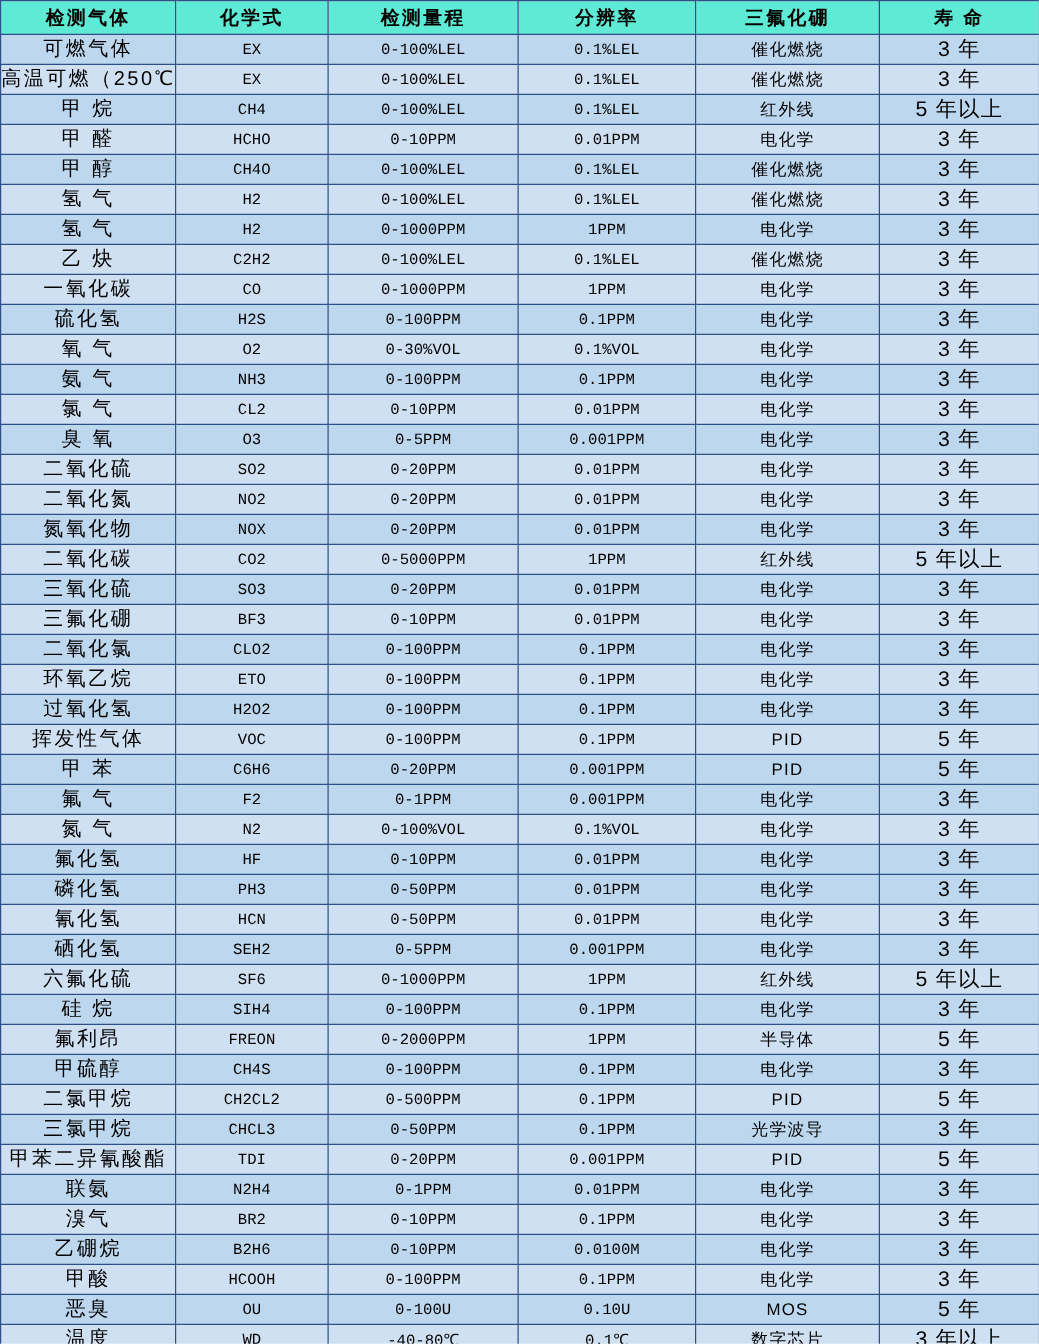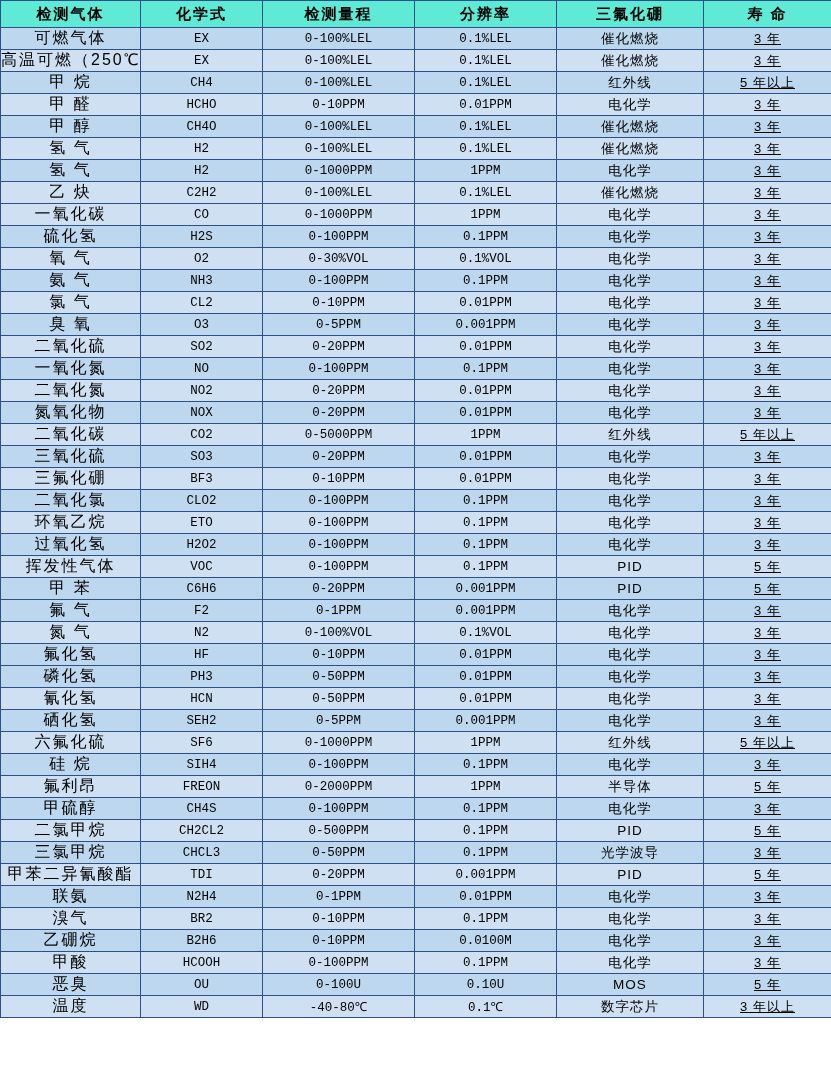--- a/index.html
+++ b/index.html
@@ -61,22 +61,21 @@
     font-family: "Liberation Mono", monospace;
     font-size: 12.5px;
     letter-spacing: 0px;
   }
   #gas-table tbody td.principle {
     letter-spacing: 1px;
     font-size: 13.5px;
   }
   #gas-table tbody td.life {
     letter-spacing: 1px;
-    font-size: 13px;
-    text-decoration: underline;
+    font-size: 17px;
   }
   #gas-table tbody tr.odd td { background: #bdd7ee; }
   #gas-table tbody tr.even td { background: #cfe0f3; }
 </style>
 </head>
 <body>
 
 <table id="gas-table">
   <colgroup>
     <col class="c0">
@@ -210,28 +209,20 @@
         <td class="life">3 年</td>
       </tr>
       <tr class="even">
         <td class="name">二氧化硫</td>
         <td class="formula">SO2</td>
         <td class="range">0-20PPM</td>
         <td class="resolution">0.01PPM</td>
         <td class="principle">电化学</td>
         <td class="life">3 年</td>
       </tr>
-      <tr class="odd">
-        <td class="name">一氧化氮</td>
-        <td class="formula">NO</td>
-        <td class="range">0-100PPM</td>
-        <td class="resolution">0.1PPM</td>
-        <td class="principle">电化学</td>
-        <td class="life">3 年</td>
-      </tr>
       <tr class="even">
         <td class="name">二氧化氮</td>
         <td class="formula">NO2</td>
         <td class="range">0-20PPM</td>
         <td class="resolution">0.01PPM</td>
         <td class="principle">电化学</td>
         <td class="life">3 年</td>
       </tr>
       <tr class="odd">
         <td class="name">氮氧化物</td>

